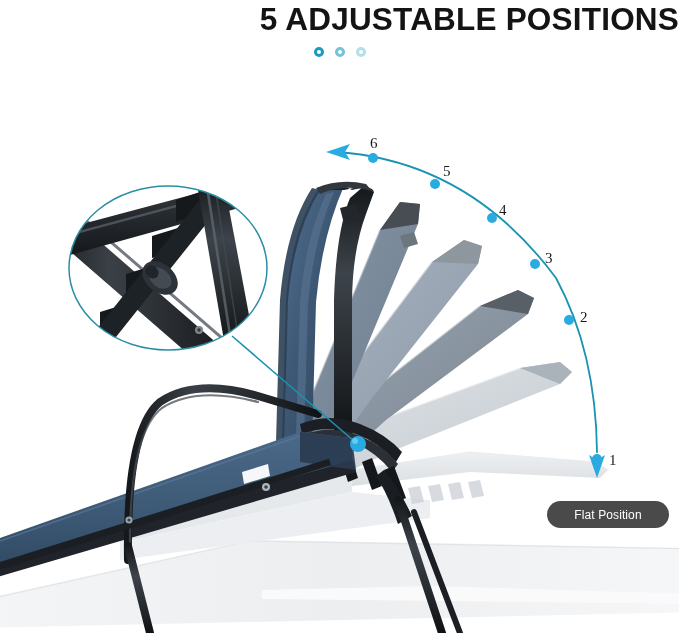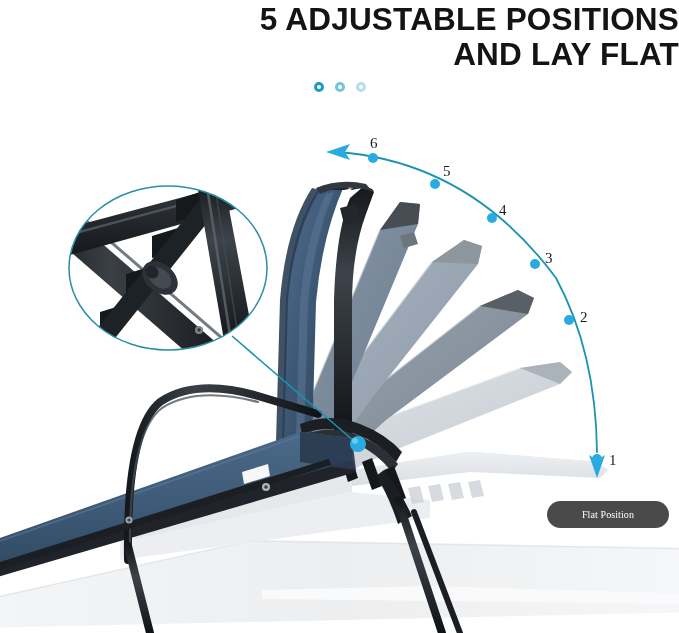--- a/index.html
+++ b/index.html
@@ -65,22 +65,22 @@
     position:absolute;
     left:547px; top:501px;
     width:122px; height:27px;
     background:#4a4a4a;
     border-radius:14px;
     display:flex; align-items:center; justify-content:center;
     z-index:60;
   }
   #flat-pill span {
     color:#ffffff;
-    font-family:Liberation Serif, serif;
-    font-size:10px;
+    font-family:Liberation Sans, sans-serif;
+    font-size:12px;
     letter-spacing:0.1px;
     white-space:nowrap;
   }
 </style>
 </head>
 <body>
 
 <div id="stage">
 
   <div id="art">
@@ -308,21 +308,20 @@
     </g>
 
     <circle cx="358" cy="444" r="8" fill="#29abe2"></circle>
     <circle cx="355" cy="441" r="3" fill="#6fd0f2" opacity="0.85"></circle>
 
   </svg>
   </div>
 
   <div id="header">
     <div class="title-line" id="title-1">5 ADJUSTABLE POSITIONS</div>
-    <div class="title-line" id="title-2">AND LAY FLAT</div>
     <div id="dots">
       <span class="dot-ring dot-1"></span>
       <span class="dot-ring dot-2"></span>
       <span class="dot-ring dot-3"></span>
     </div>
   </div>
 
   <div class="num-label" style="left:370px; top:135px;">6</div>
   <div class="num-label" style="left:443px; top:163px;">5</div>
   <div class="num-label" style="left:499px; top:202px;">4</div>

